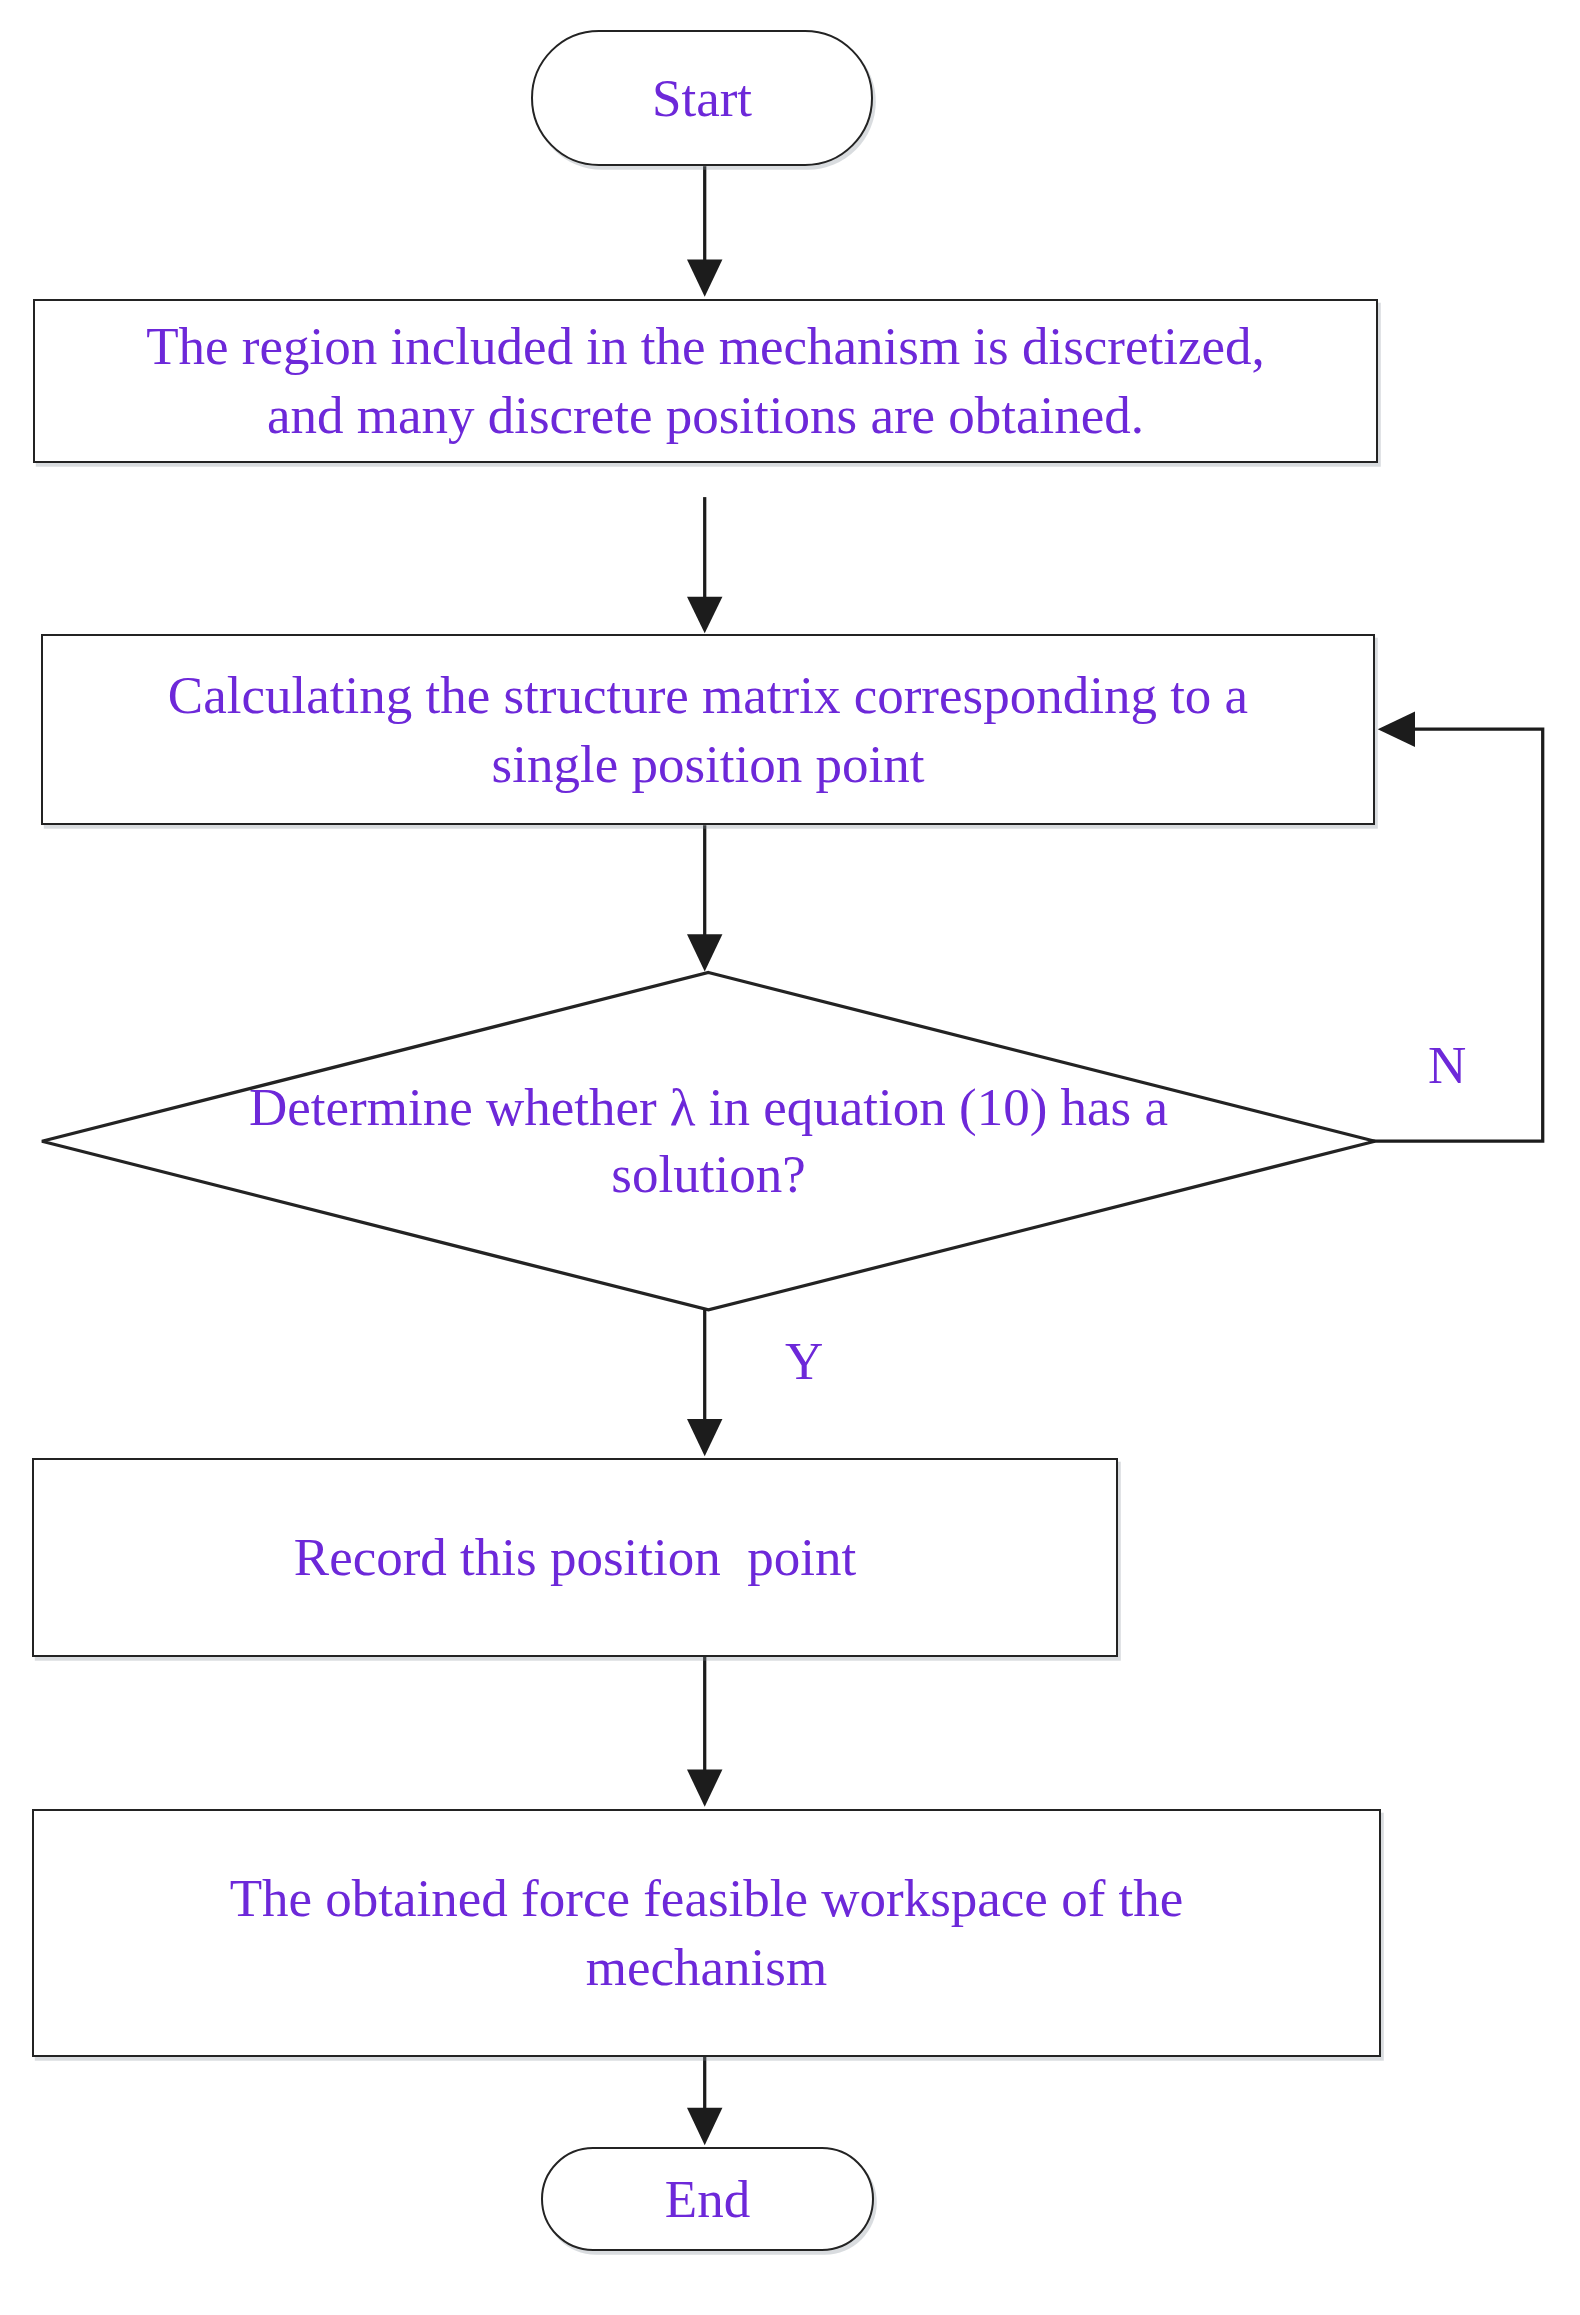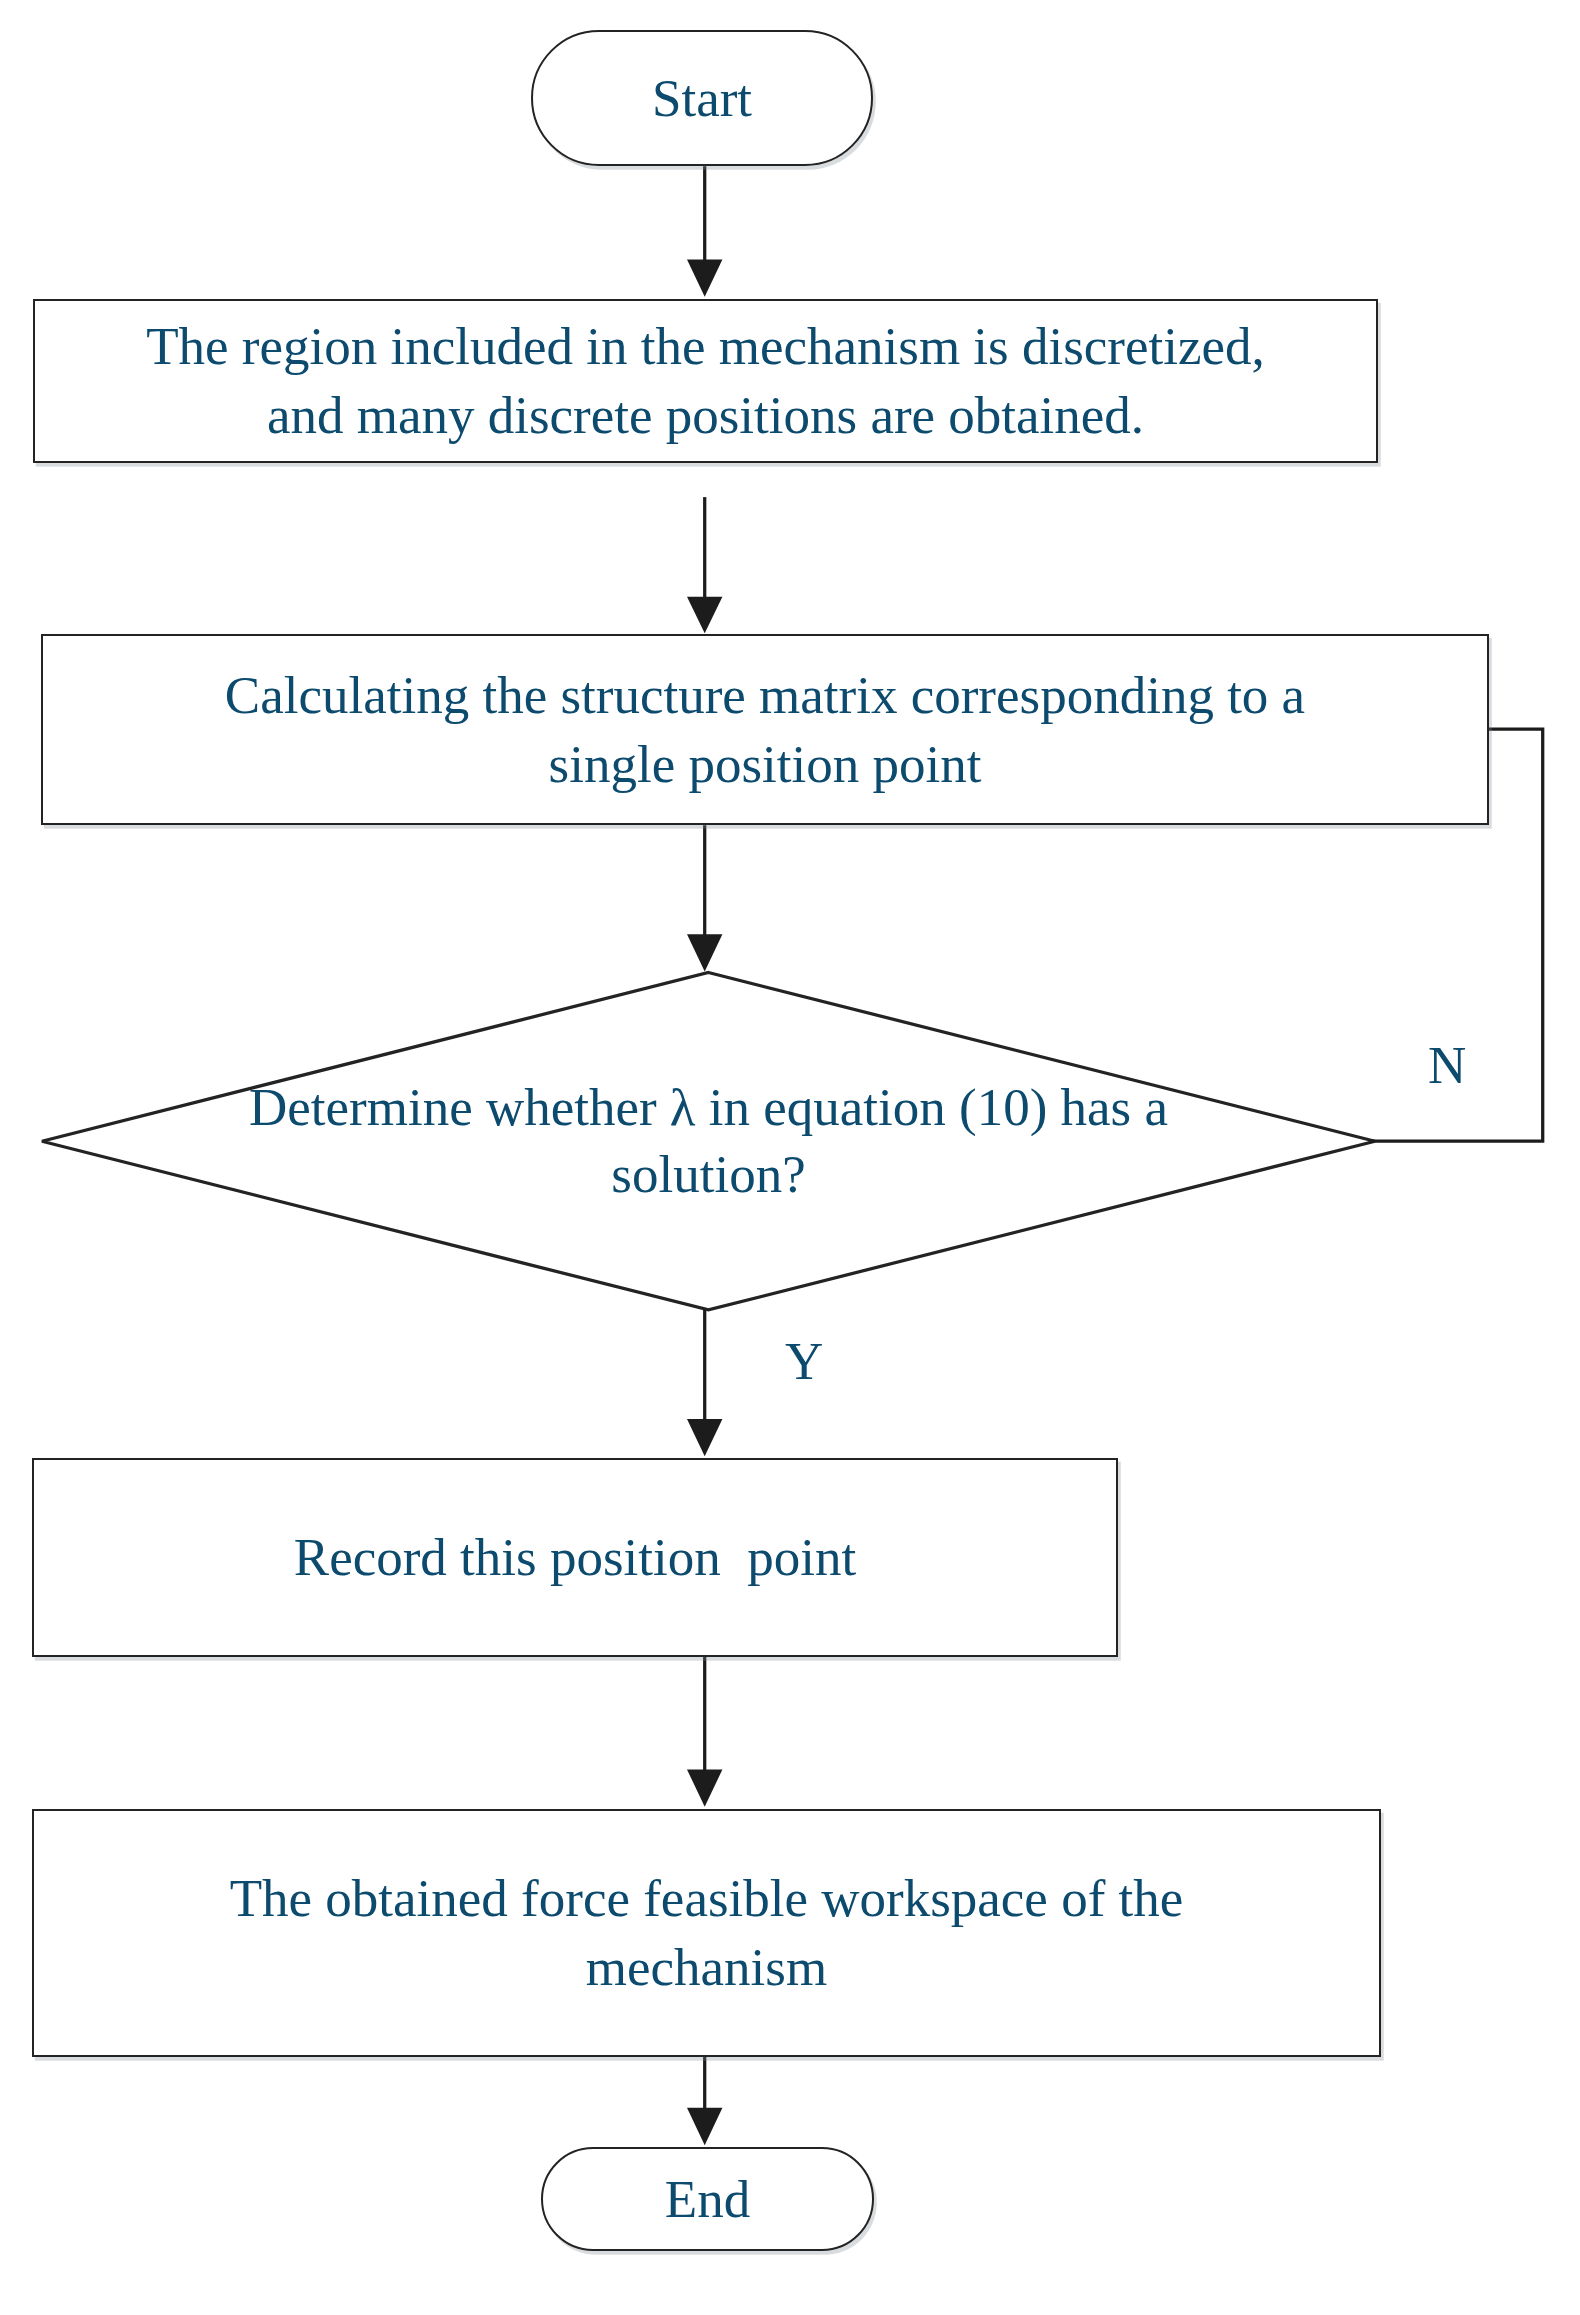--- a/index.html
+++ b/index.html
@@ -6,21 +6,21 @@
     margin: 0;
     padding: 0;
     background: #ffffff;
   }
   #canvas {
     position: relative;
     width: 1580px;
     height: 2316px;
     background: #ffffff;
     font-family: "Liberation Serif", "DejaVu Serif", serif;
-    color: #0c4a6e;
+    color: #6d28d9;
     overflow: hidden;
   }
   #connector-layer {
     position: absolute;
     left: 0;
     top: 0;
     width: 1580px;
     height: 2316px;
   }
   .node {
@@ -96,21 +96,21 @@
 
   <div class="node terminator" style="left:531px; top:30px; width:342px; height:136px;">
     <span class="line">Start</span>
   </div>
 
   <div class="node" style="left:33px; top:299px; width:1345px; height:164px;">
     <span class="line">The region included in the mechanism is discretized,</span>
     <span class="line">and many discrete positions are obtained.</span>
   </div>
 
-  <div class="node" style="left:41px; top:634px; width:1448px; height:191px;">
+  <div class="node" style="left:41px; top:634px; width:1334px; height:191px;">
     <span class="line">Calculating the structure matrix corresponding to a</span>
     <span class="line">single position point</span>
   </div>
 
   <div class="decision-text">
     <span class="line">Determine whether λ in equation (10) has a</span>
     <span class="line">solution?</span>
   </div>
 
   <span id="label-no" class="edge-label">N</span>

